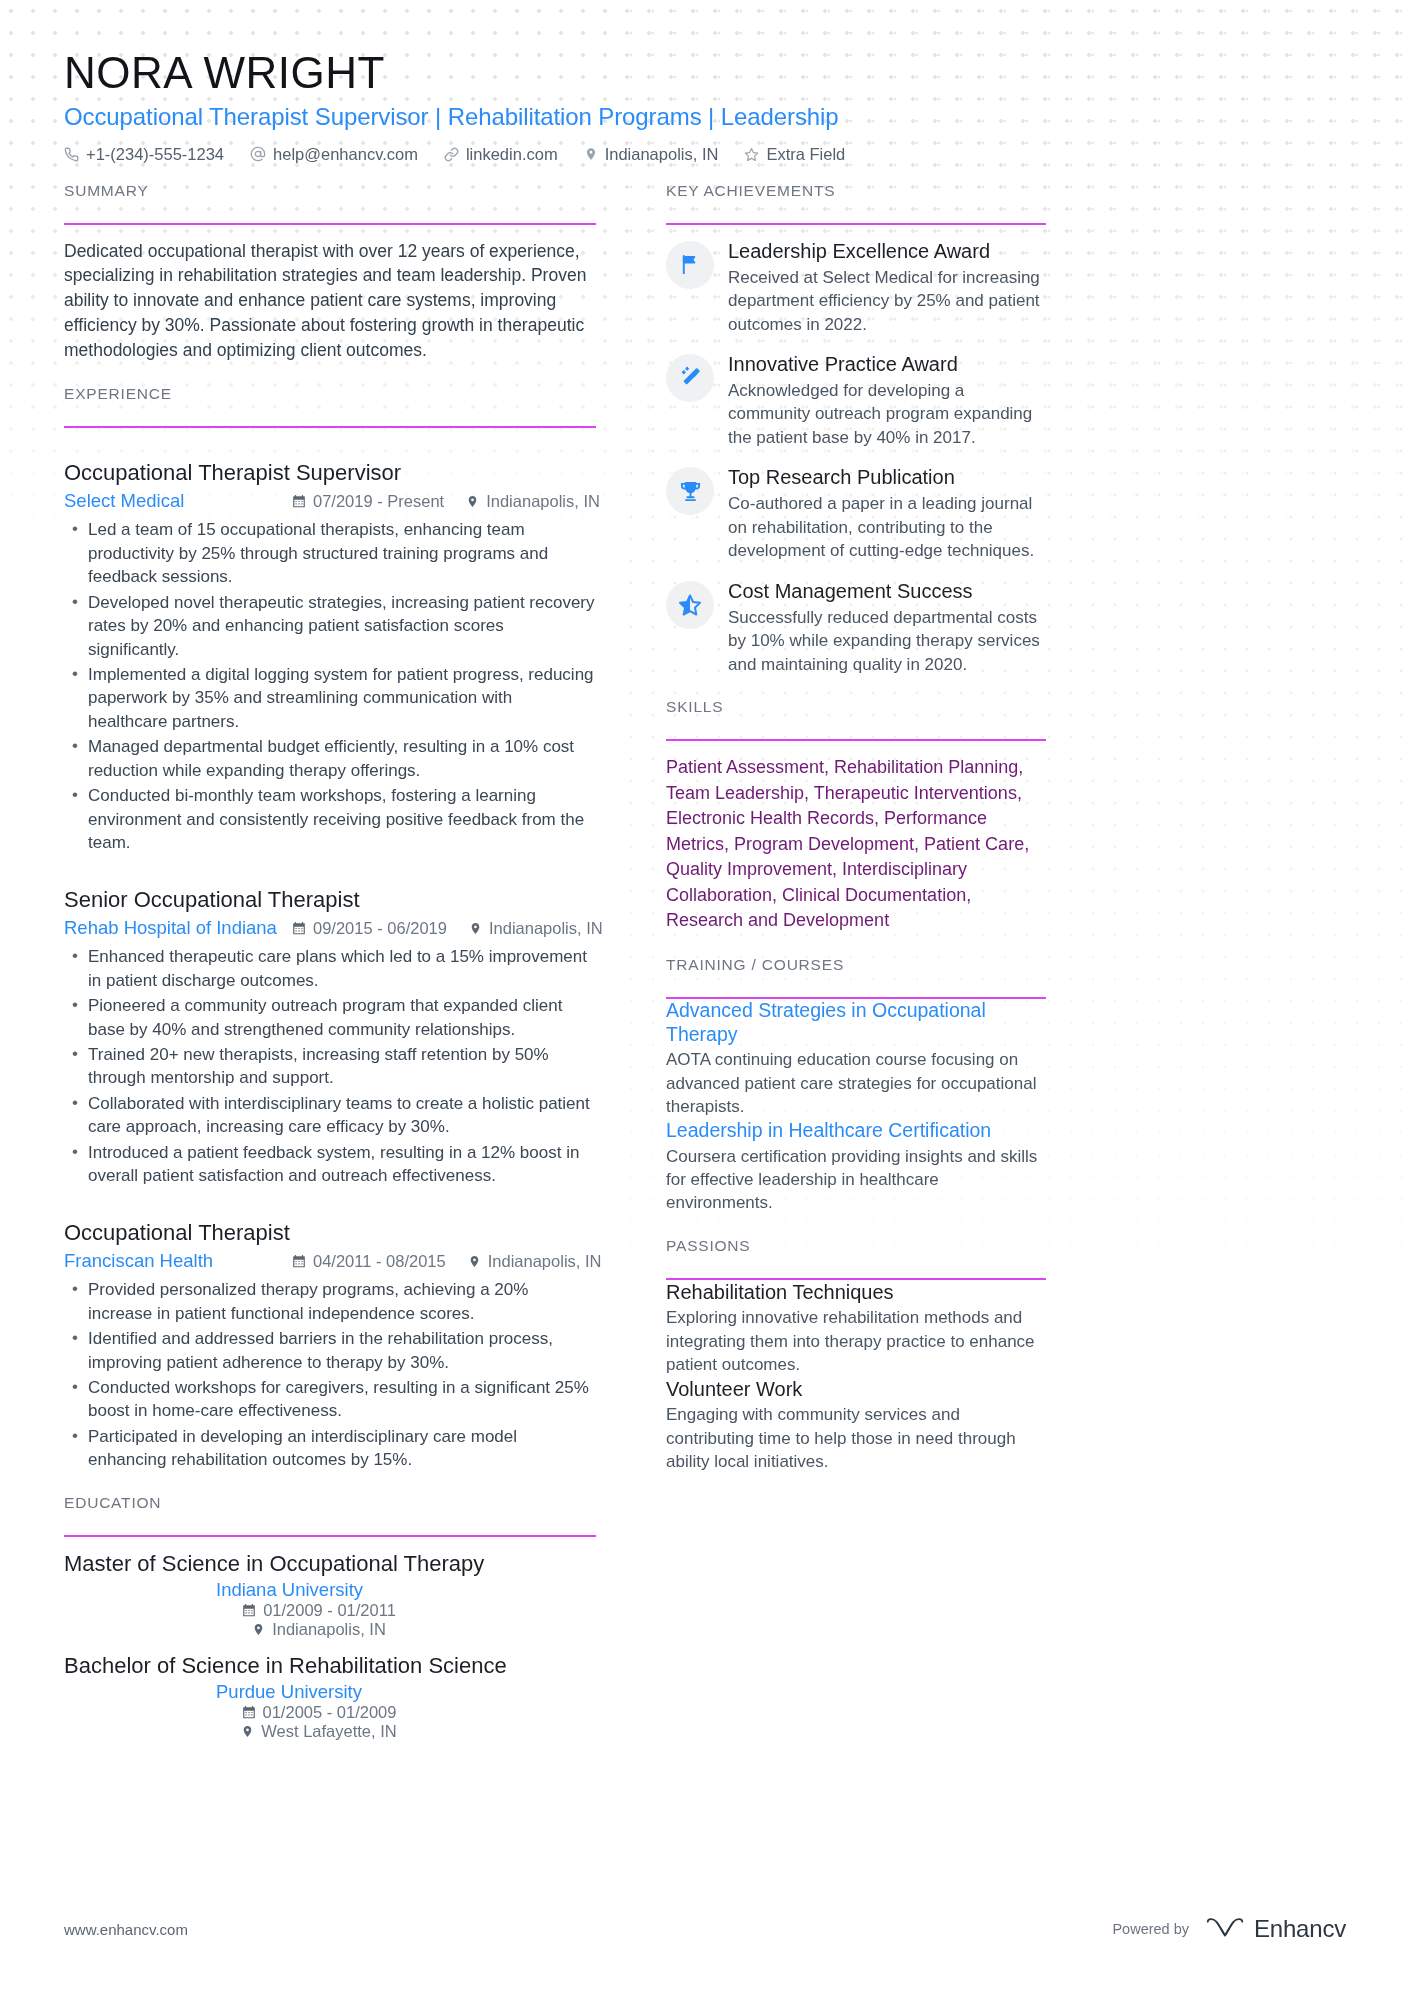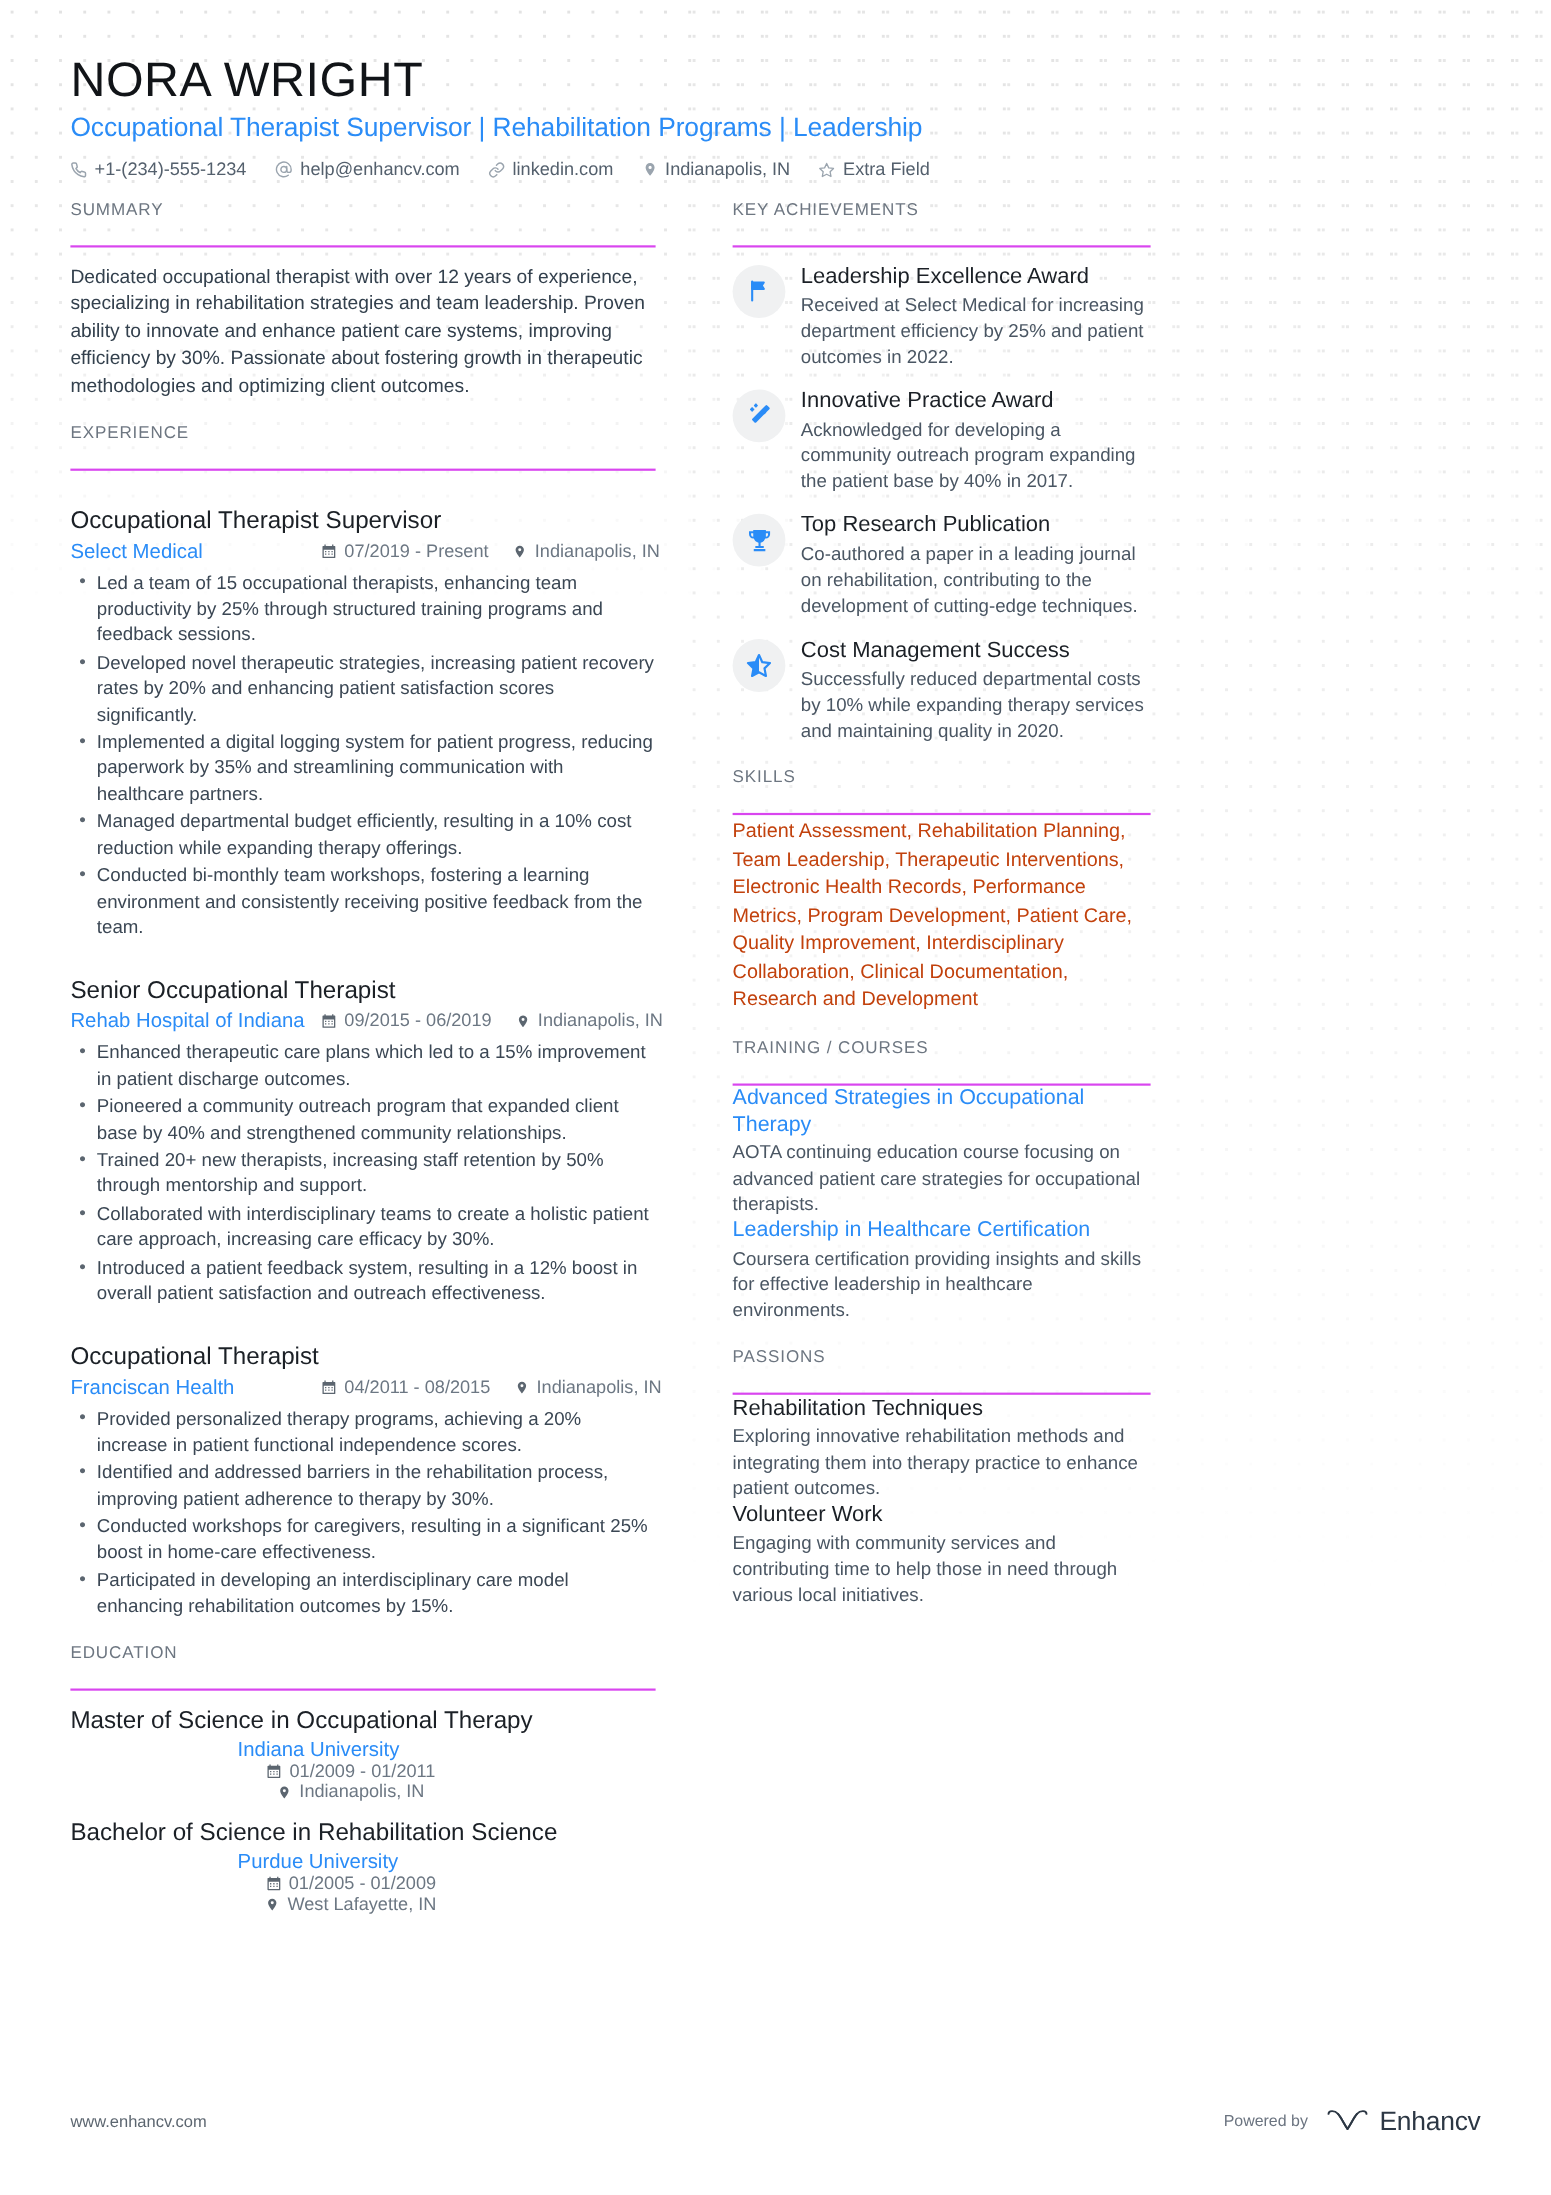--- a/index.html
+++ b/index.html
@@ -218,22 +218,22 @@
     font-size: 17px;
     line-height: 1.38;
     color: #4a5663;
     margin-top: 3px;
   }
 
   
   .skills-text {
     font-size: 18px;
     line-height: 1.42;
-    color: #c2410c;
-    margin-top: 2px;
+    color: #701a75;
+    margin-top: 14px;
   }
 
   
   .course-entry, .passion-entry { margin-top: 0; }
   .course-title {
     font-size: 19.5px;
     color: #2a8cf7;
     line-height: 1.22;
   }
   .course-desc, .passion-desc {
@@ -585,21 +585,21 @@
       <div class="section">
         <div class="sec-title">PASSIONS</div>
 
         <div class="passion-entry">
           <div class="passion-title">Rehabilitation Techniques</div>
           <div class="passion-desc">Exploring innovative rehabilitation methods and integrating them into therapy practice to enhance patient outcomes.</div>
         </div>
 
         <div class="passion-entry">
           <div class="passion-title">Volunteer Work</div>
-          <div class="passion-desc">Engaging with community services and contributing time to help those in need through various local initiatives.</div>
+          <div class="passion-desc">Engaging with community services and contributing time to help those in need through ability local initiatives.</div>
         </div>
       </div>
 
     </div>
 
   </div>
 </div>
 
 <div class="footer">
   <div class="footer-url">www.enhancv.com</div>

